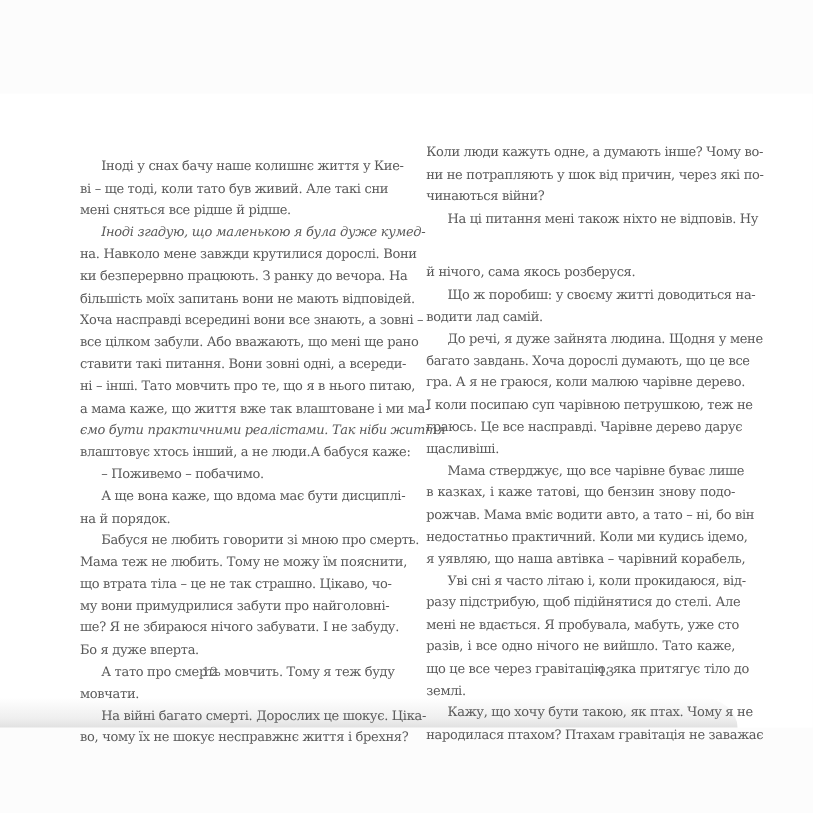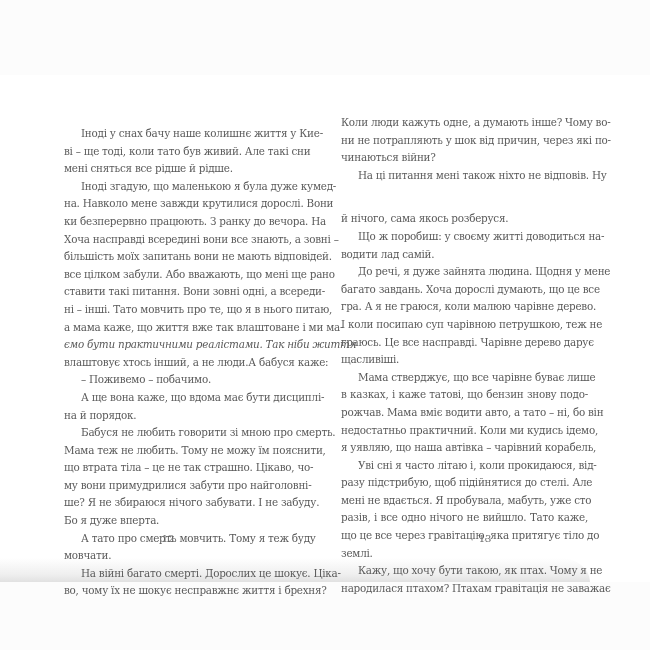--- a/index.html
+++ b/index.html
@@ -73,25 +73,25 @@
 <div class="spread"></div>
 <div class="shadow"></div>
 
 <div class="page left" id="left-page">
     <p>
       <span class="ln" style="text-indent: 17px;">Іноді у снах бачу наше колишнє життя у Кие-</span>
       <span class="ln" style="text-indent: 0px;">ві – ще тоді, коли тато був живий. Але такі сни</span>
       <span class="ln last" style="text-indent: 0px;">мені сняться все рідше й рідше.</span>
     </p>
     <p>
-      <span class="ln" style="text-indent: 17px;">Іноді згадую, що маленькою я була дуже кумед-</span>
+      <span class="ln" style="text-indent: 17px; font-style: italic;">Іноді згадую, що маленькою я була дуже кумед-</span>
       <span class="ln" style="text-indent: 0px;">на. Навколо мене завжди крутилися дорослі. Вони</span>
       <span class="ln" style="text-indent: 0px;">ки безперервно працюють. З ранку до вечора. На</span>
+      <span class="ln" style="text-indent: 0px;">більшість моїх запитань вони не мають відповідей.</span>
       <span class="ln" style="text-indent: 0px;">Хоча насправді всередині вони все знають, а зовні –</span>
-      <span class="ln" style="text-indent: 0px;">більшість моїх запитань вони не мають відповідей.</span>
       <span class="ln" style="text-indent: 0px;">все цілком забули. Або вважають, що мені ще рано</span>
       <span class="ln" style="text-indent: 0px;">ставити такі питання. Вони зовні одні, а всереди-</span>
       <span class="ln" style="text-indent: 0px;">ні – інші. Тато мовчить про те, що я в нього питаю,</span>
       <span class="ln" style="text-indent: 0px;">а мама каже, що життя вже так влаштоване і ми ма-</span>
       <span class="ln" style="text-indent: 0px; font-style: italic;">ємо бути практичними реалістами. Так ніби життя</span>
       <span class="ln last" style="text-indent: 0px;">влаштовує хтось інший, а не люди.А бабуся каже:</span>
     </p>
     <p>
       <span class="ln last" style="text-indent: 17px;">– Поживемо – побачимо.</span>
     </p>

